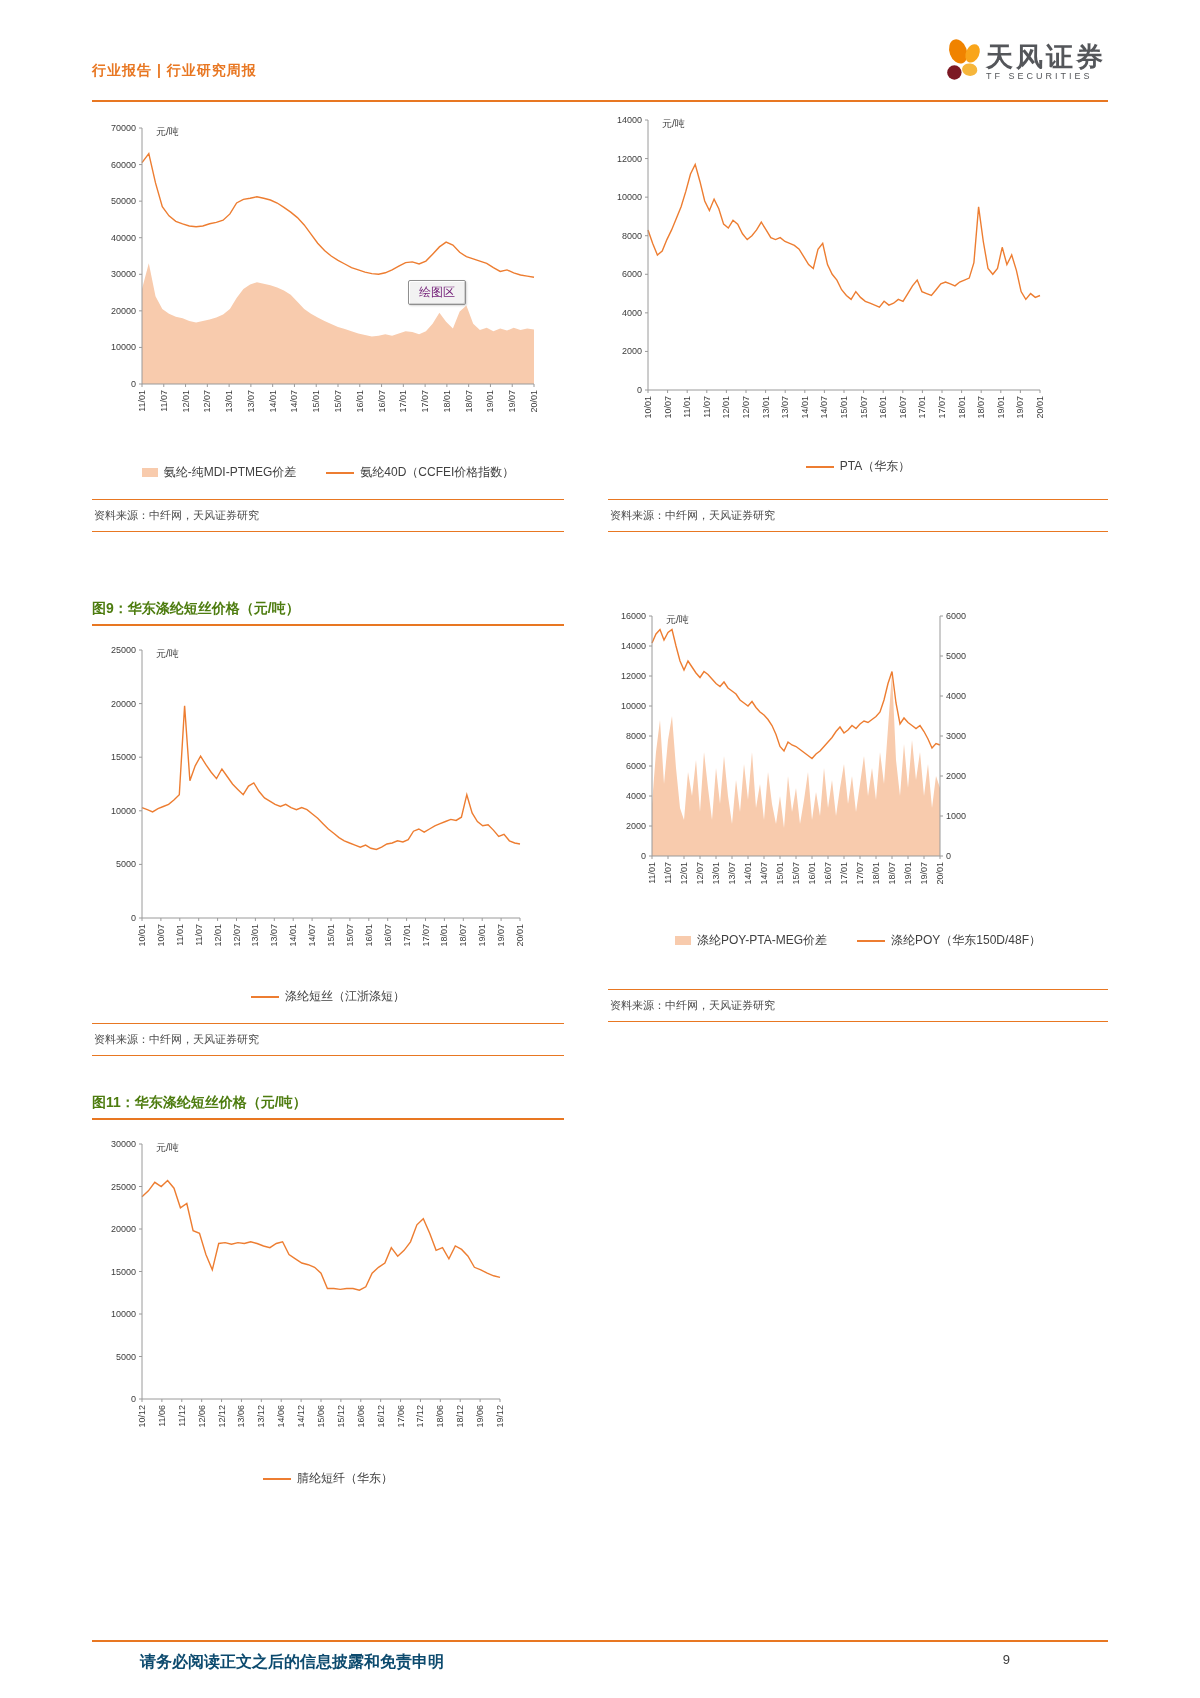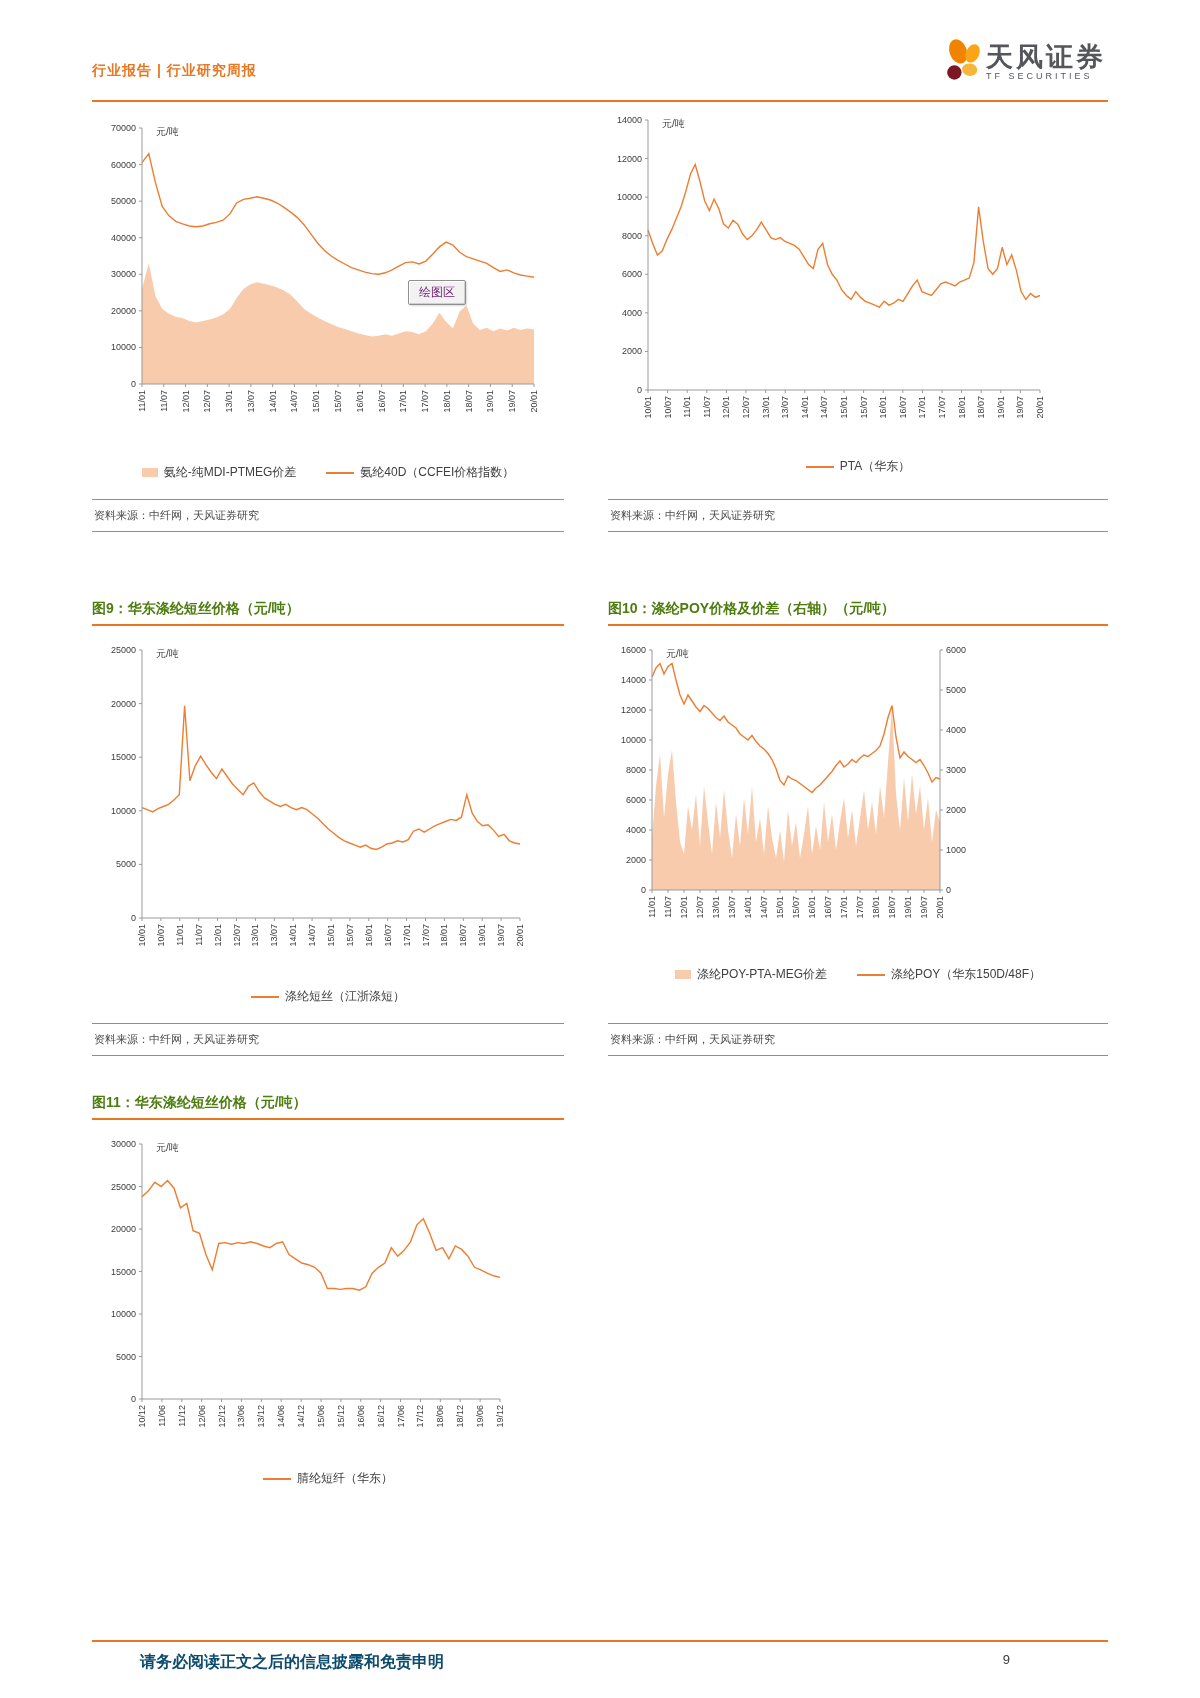--- a/index.html
+++ b/index.html
@@ -278,21 +278,20 @@
   <div class="legend">
     <div class="legend-item">
       <span class="swatch-line"></span>
       <span>涤纶短丝（江浙涤短）</span>
     </div>
   </div>
   <div class="source">资料来源：中纤网，天风证券研究</div>
 </div>
 
 <div class="fig" id="figD">
-  <div class="fig-title">图10：涤纶POY价格及价差（右轴）（元/吨）</div>
   <svg width="500" height="330">
       <path d="M44 256 L44.0 204.0 L48.0 152.0 L52.0 120.0 L56.0 184.0 L60.0 140.0 L64.0 116.0 L68.0 168.0 L72.0 208.0 L76.0 220.0 L80.0 172.0 L84.0 196.0 L88.0 160.0 L92.0 212.0 L96.0 152.0 L100.0 188.0 L104.0 220.0 L108.0 168.0 L112.0 204.0 L116.0 156.0 L120.0 196.0 L124.0 224.0 L128.0 180.0 L132.0 212.0 L136.0 164.0 L140.0 200.0 L144.0 152.0 L148.0 208.0 L152.0 184.0 L156.0 220.0 L160.0 172.0 L164.0 204.0 L168.0 224.0 L172.0 196.0 L176.0 228.0 L180.0 176.0 L184.0 212.0 L188.0 188.0 L192.0 224.0 L196.0 200.0 L200.0 172.0 L204.0 220.0 L208.0 192.0 L212.0 216.0 L216.0 168.0 L220.0 208.0 L224.0 180.0 L228.0 216.0 L232.0 188.0 L236.0 164.0 L240.0 204.0 L244.0 176.0 L248.0 212.0 L252.0 184.0 L256.0 156.0 L260.0 196.0 L264.0 168.0 L268.0 200.0 L272.0 152.0 L276.0 184.0 L280.0 128.0 L284.0 72.0 L288.0 160.0 L292.0 196.0 L296.0 144.0 L300.0 188.0 L304.0 140.0 L308.0 180.0 L312.0 152.0 L316.0 196.0 L320.0 164.0 L324.0 208.0 L328.0 176.0 L332.0 188.0 L332 256 Z" fill="#F8CBAD" stroke="none"></path>
       <polyline points="44.0,43.0 48.0,34.0 52.0,29.5 56.0,40.0 60.0,32.5 64.0,29.5 68.0,46.0 72.0,61.0 76.0,70.0 80.0,61.0 84.0,67.0 88.0,73.0 92.0,77.5 96.0,71.5 100.0,74.5 104.0,79.0 108.0,83.5 112.0,86.5 116.0,82.0 120.0,88.0 124.0,91.0 128.0,94.0 132.0,100.0 136.0,103.0 140.0,106.0 144.0,101.5 148.0,107.5 152.0,112.0 156.0,115.0 160.0,119.5 164.0,125.5 168.0,134.5 172.0,146.5 176.0,151.0 180.0,142.0 184.0,145.0 188.0,146.5 192.0,149.5 196.0,152.5 200.0,155.5 204.0,158.5 208.0,154.0 212.0,151.0 216.0,146.5 220.0,142.0 224.0,137.5 228.0,131.5 232.0,127.0 236.0,133.0 240.0,130.0 244.0,125.5 248.0,128.5 252.0,124.0 256.0,121.0 260.0,122.5 264.0,119.5 268.0,116.5 272.0,112.0 276.0,100.0 280.0,83.5 284.0,71.5 288.0,103.0 292.0,124.0 296.0,118.0 300.0,122.5 304.0,125.5 308.0,128.5 312.0,125.5 316.0,131.5 320.0,139.0 324.0,148.0 328.0,143.5 332.0,145.0" fill="none" stroke="#ED7D31" stroke-width="1.4"></polyline>
       <line x1="41" y1="256" x2="44" y2="256" stroke="#9a9a9a" stroke-width="1"></line>
       <text x="38" y="259" text-anchor="end" font-size="9" fill="#3c3c3c">0</text>
       <line x1="41" y1="226" x2="44" y2="226" stroke="#9a9a9a" stroke-width="1"></line>
       <text x="38" y="229" text-anchor="end" font-size="9" fill="#3c3c3c">2000</text>
       <line x1="41" y1="196" x2="44" y2="196" stroke="#9a9a9a" stroke-width="1"></line>
       <text x="38" y="199" text-anchor="end" font-size="9" fill="#3c3c3c">4000</text>
       <line x1="41" y1="166" x2="44" y2="166" stroke="#9a9a9a" stroke-width="1"></line>

